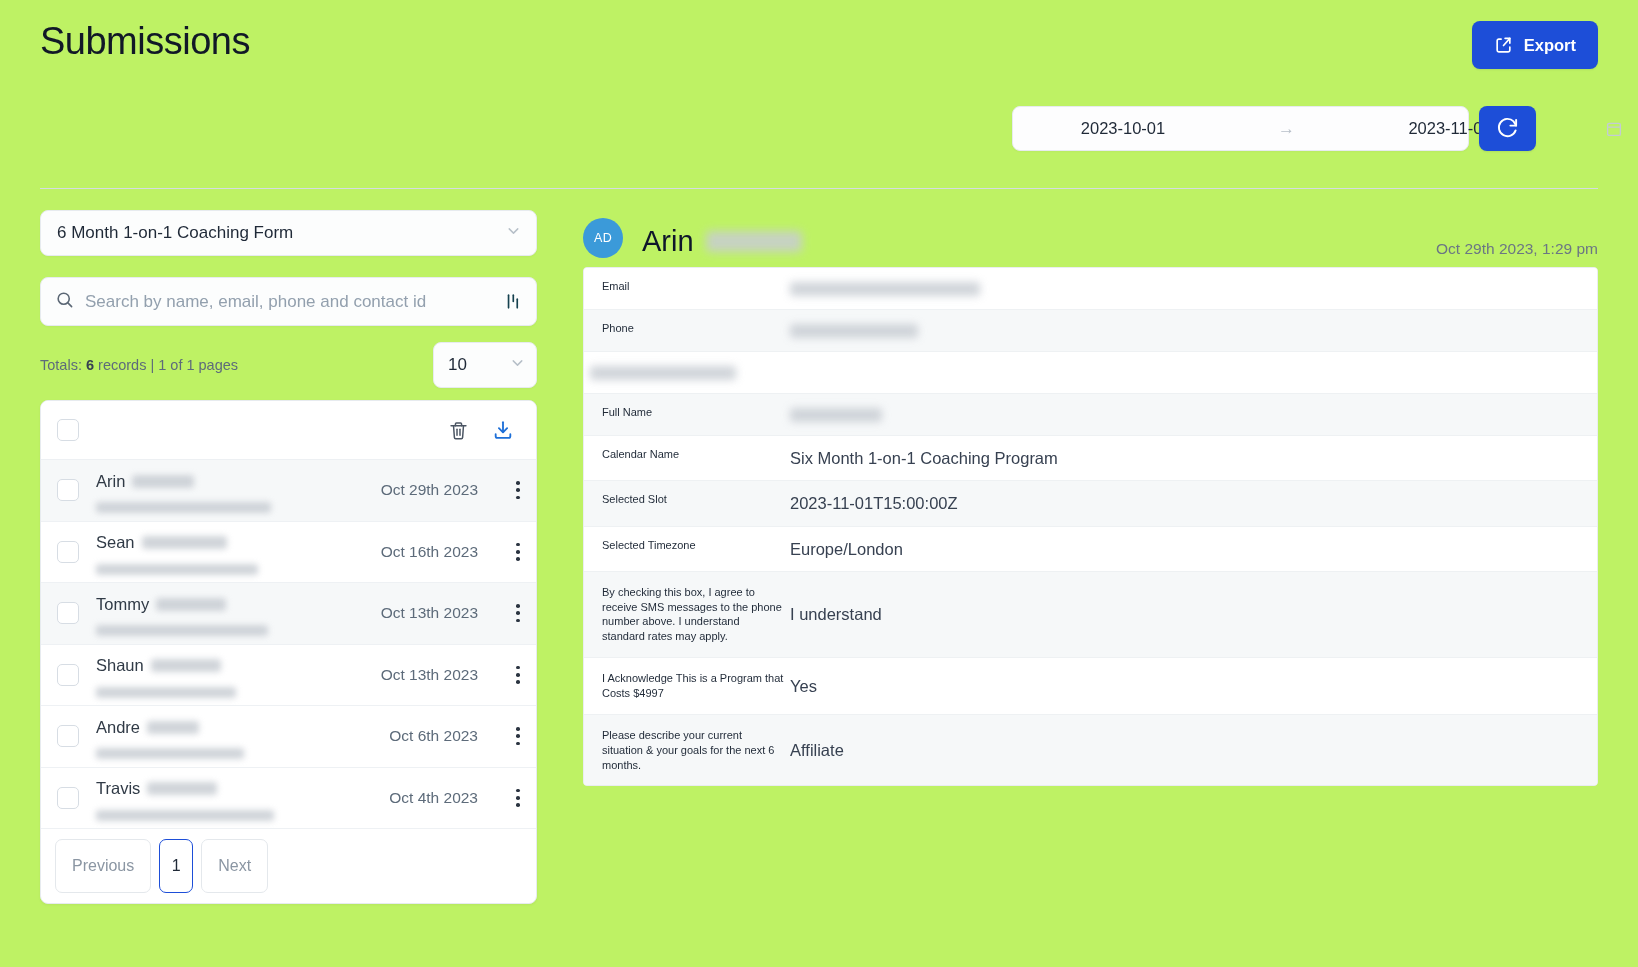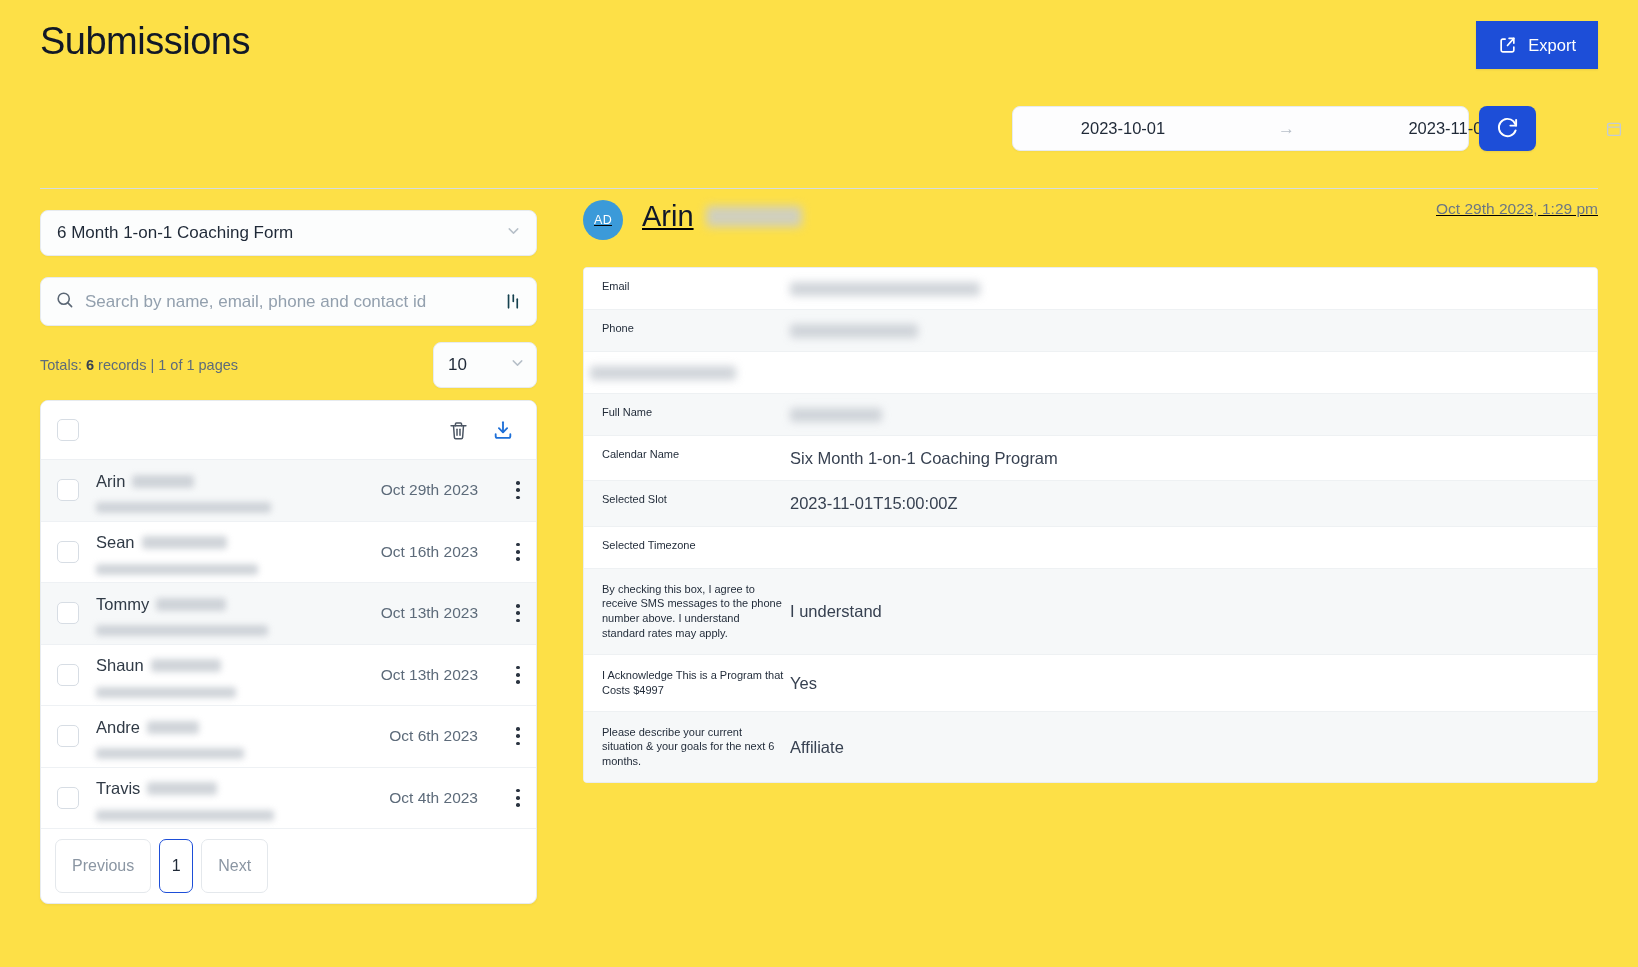--- a/index.html
+++ b/index.html
@@ -2,36 +2,36 @@
 <html><head>
 <meta charset="utf-8">
 <style>
   * { box-sizing: border-box; margin: 0; padding: 0; }
   html, body {
     width: 1638px; height: 967px;
     font-family: "Liberation Sans", sans-serif;
     background: #eef3f6;
     overflow: hidden;
   }
-  .page { position: relative; width: 1638px; height: 967px; background: #fde047; }
+  .page { position: relative; width: 1638px; height: 967px; background: #bef264; }
 
   
   .topbar { position: absolute; left: 0; top: 0; width: 1638px; height: 92px; }
   .page-title {
     position: absolute; left: 40px; top: 20px;
     font-size: 38px; font-weight: 400; color: #111827;
     letter-spacing: -0.5px;
   }
   .export-btn {
     position: absolute; right: 40px; top: 21px;
     height: 48px; padding: 0 22px;
     background: #1d4ed8; color: #fff;
-    border: none; border-radius: 0;
+    border: none; border-radius: 8px;
     display: flex; align-items: center; gap: 11px;
-    font-size: 16.5px; font-weight: 400;
+    font-size: 16.5px; font-weight: 700;
     font-family: "Liberation Sans", sans-serif;
     cursor: pointer;
     box-shadow: 0 1px 2px rgba(0,0,0,.08);
   }
   .export-btn svg { display: block; }
 
   
   .daterange {
     position: absolute; left: 1012px; top: 106px;
     width: 457px; height: 45px;
@@ -143,21 +143,21 @@
     height: 54px; padding: 0 16px; border-radius: 7px;
     border: 1px solid #e4e8ec; background: #fff;
     font-size: 16px; color: #8b96a3; cursor: pointer;
     display: flex; align-items: center;
     font-family: "Liberation Sans", sans-serif;
   }
   .pg-btn.current { border-color: #1d4ed8; color: #1f2937; min-width: 34px; justify-content: center; padding: 0 10px; }
 
   
   .right { position: absolute; left: 583px; top: 200px; width: 1015px; }
-  .detail-head { display: flex; align-items: flex-start; height: 58px; text-decoration: underline; }
+  .detail-head { display: flex; align-items: flex-end; height: 58px; }
   .avatar {
     width: 40px; height: 40px; border-radius: 50%;
     background: #3b9ad9; color: #fff;
     display: flex; align-items: center; justify-content: center;
     font-size: 12.5px; font-weight: 400; letter-spacing: .3px;
   }
   .detail-name {
     margin-left: 19px; font-size: 29px; color: #0f172a;
     display: flex; align-items: center; gap: 12px;
   }
@@ -450,20 +450,21 @@
         <div class="kv-row">
           <div class="kv-k">Calendar Name</div>
           <div class="kv-v">Six Month 1-on-1 Coaching Program</div>
         </div>
         <div class="kv-row">
           <div class="kv-k">Selected Slot</div>
           <div class="kv-v">2023-11-01T15:00:00Z</div>
         </div>
         <div class="kv-row">
           <div class="kv-k">Selected Timezone</div>
+          <div class="kv-v">Europe/London</div>
         </div>
         <div class="kv-row tall">
           <div class="kv-k">By checking this box, I agree to receive SMS messages to the phone number above. I understand standard rates may apply.</div>
           <div class="kv-v">I understand</div>
         </div>
         <div class="kv-row tall">
           <div class="kv-k">I Acknowledge This is a Program that Costs $4997</div>
           <div class="kv-v">Yes</div>
         </div>
         <div class="kv-row tall">

